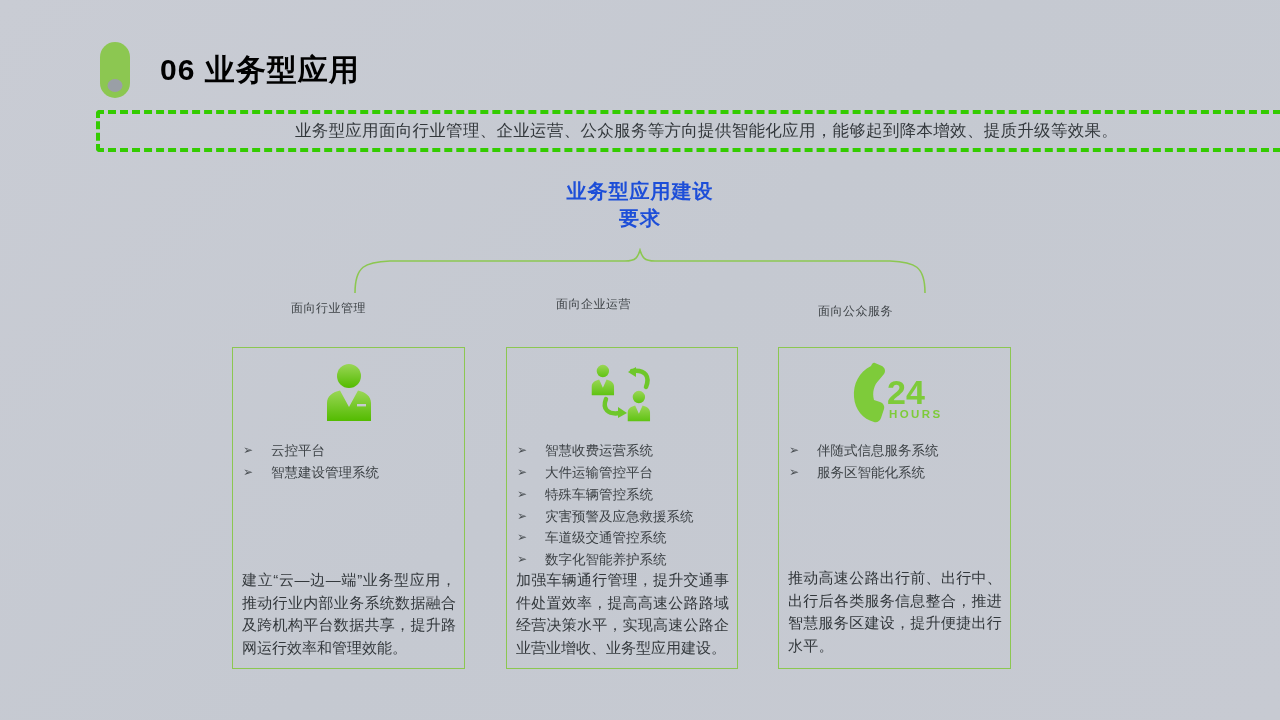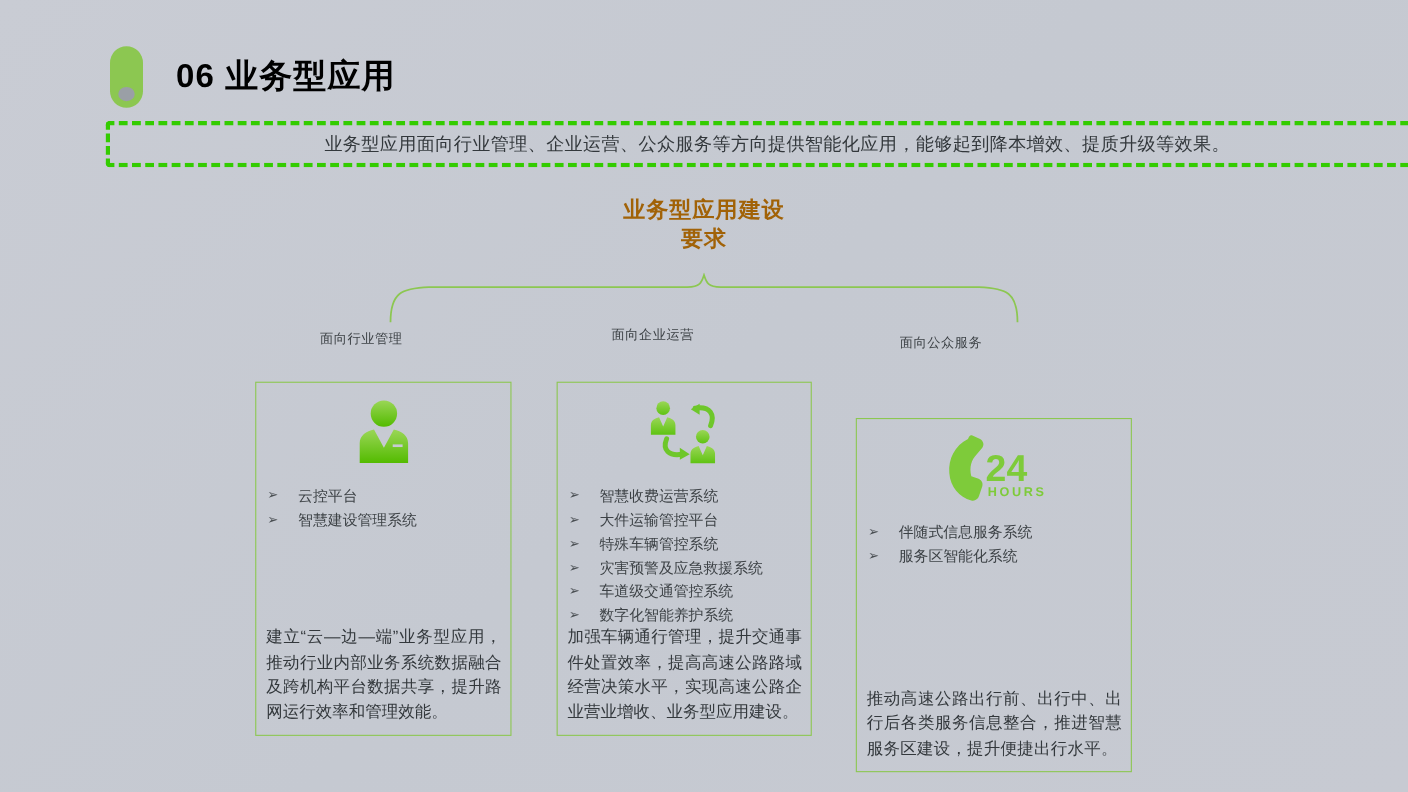--- a/index.html
+++ b/index.html
@@ -75,21 +75,21 @@
 
   
   #center-heading {
     position: absolute;
     left: 0;
     top: 178px;
     width: 1280px;
     text-align: center;
     font-size: 20px;
     font-weight: bold;
-    color: #a16207;
+    color: #1d4ed8;
     line-height: 1.35;
     letter-spacing: 1px;
   }
 
   
   #brace-svg {
     position: absolute;
     left: 330px;
     top: 248px;
     width: 620px;
@@ -112,21 +112,21 @@
   .card {
     position: absolute;
     top: 347px;
     height: 322px;
     border: 1.5px solid #8cc751;
     box-sizing: border-box;
     background: transparent;
   }
   #card-0 { left: 232px; width: 233px; }
   #card-1 { left: 506px; width: 232px; }
-  #card-2 { left: 778px; width: 251px; margin-top: 33px; }
+  #card-2 { left: 778px; width: 233px; }
 
   .card-icon {
     height: 78px;
     margin-top: 8px;
     display: flex;
     align-items: center;
     justify-content: center;
   }
 
   .bullet-list {
@@ -156,21 +156,21 @@
     position: absolute;
     left: 9px;
     right: 8px;
     bottom: 8px;
     font-size: 15px;
     line-height: 1.52;
     color: #33383c;
     text-align: justify;
     text-align-last: left;
   }
-  #card-desc-2 { letter-spacing: 0.2px; }
+  #card-desc-2 { letter-spacing: 0.2px; font-family: Liberation Mono, monospace; }
 </style>
 </head>
 <body>
 
 <div id="title-row">
   <div id="title-badge">
     <div id="title-badge-dot"></div>
   </div>
   <div id="page-title">06 业务型应用</div>
 </div>

